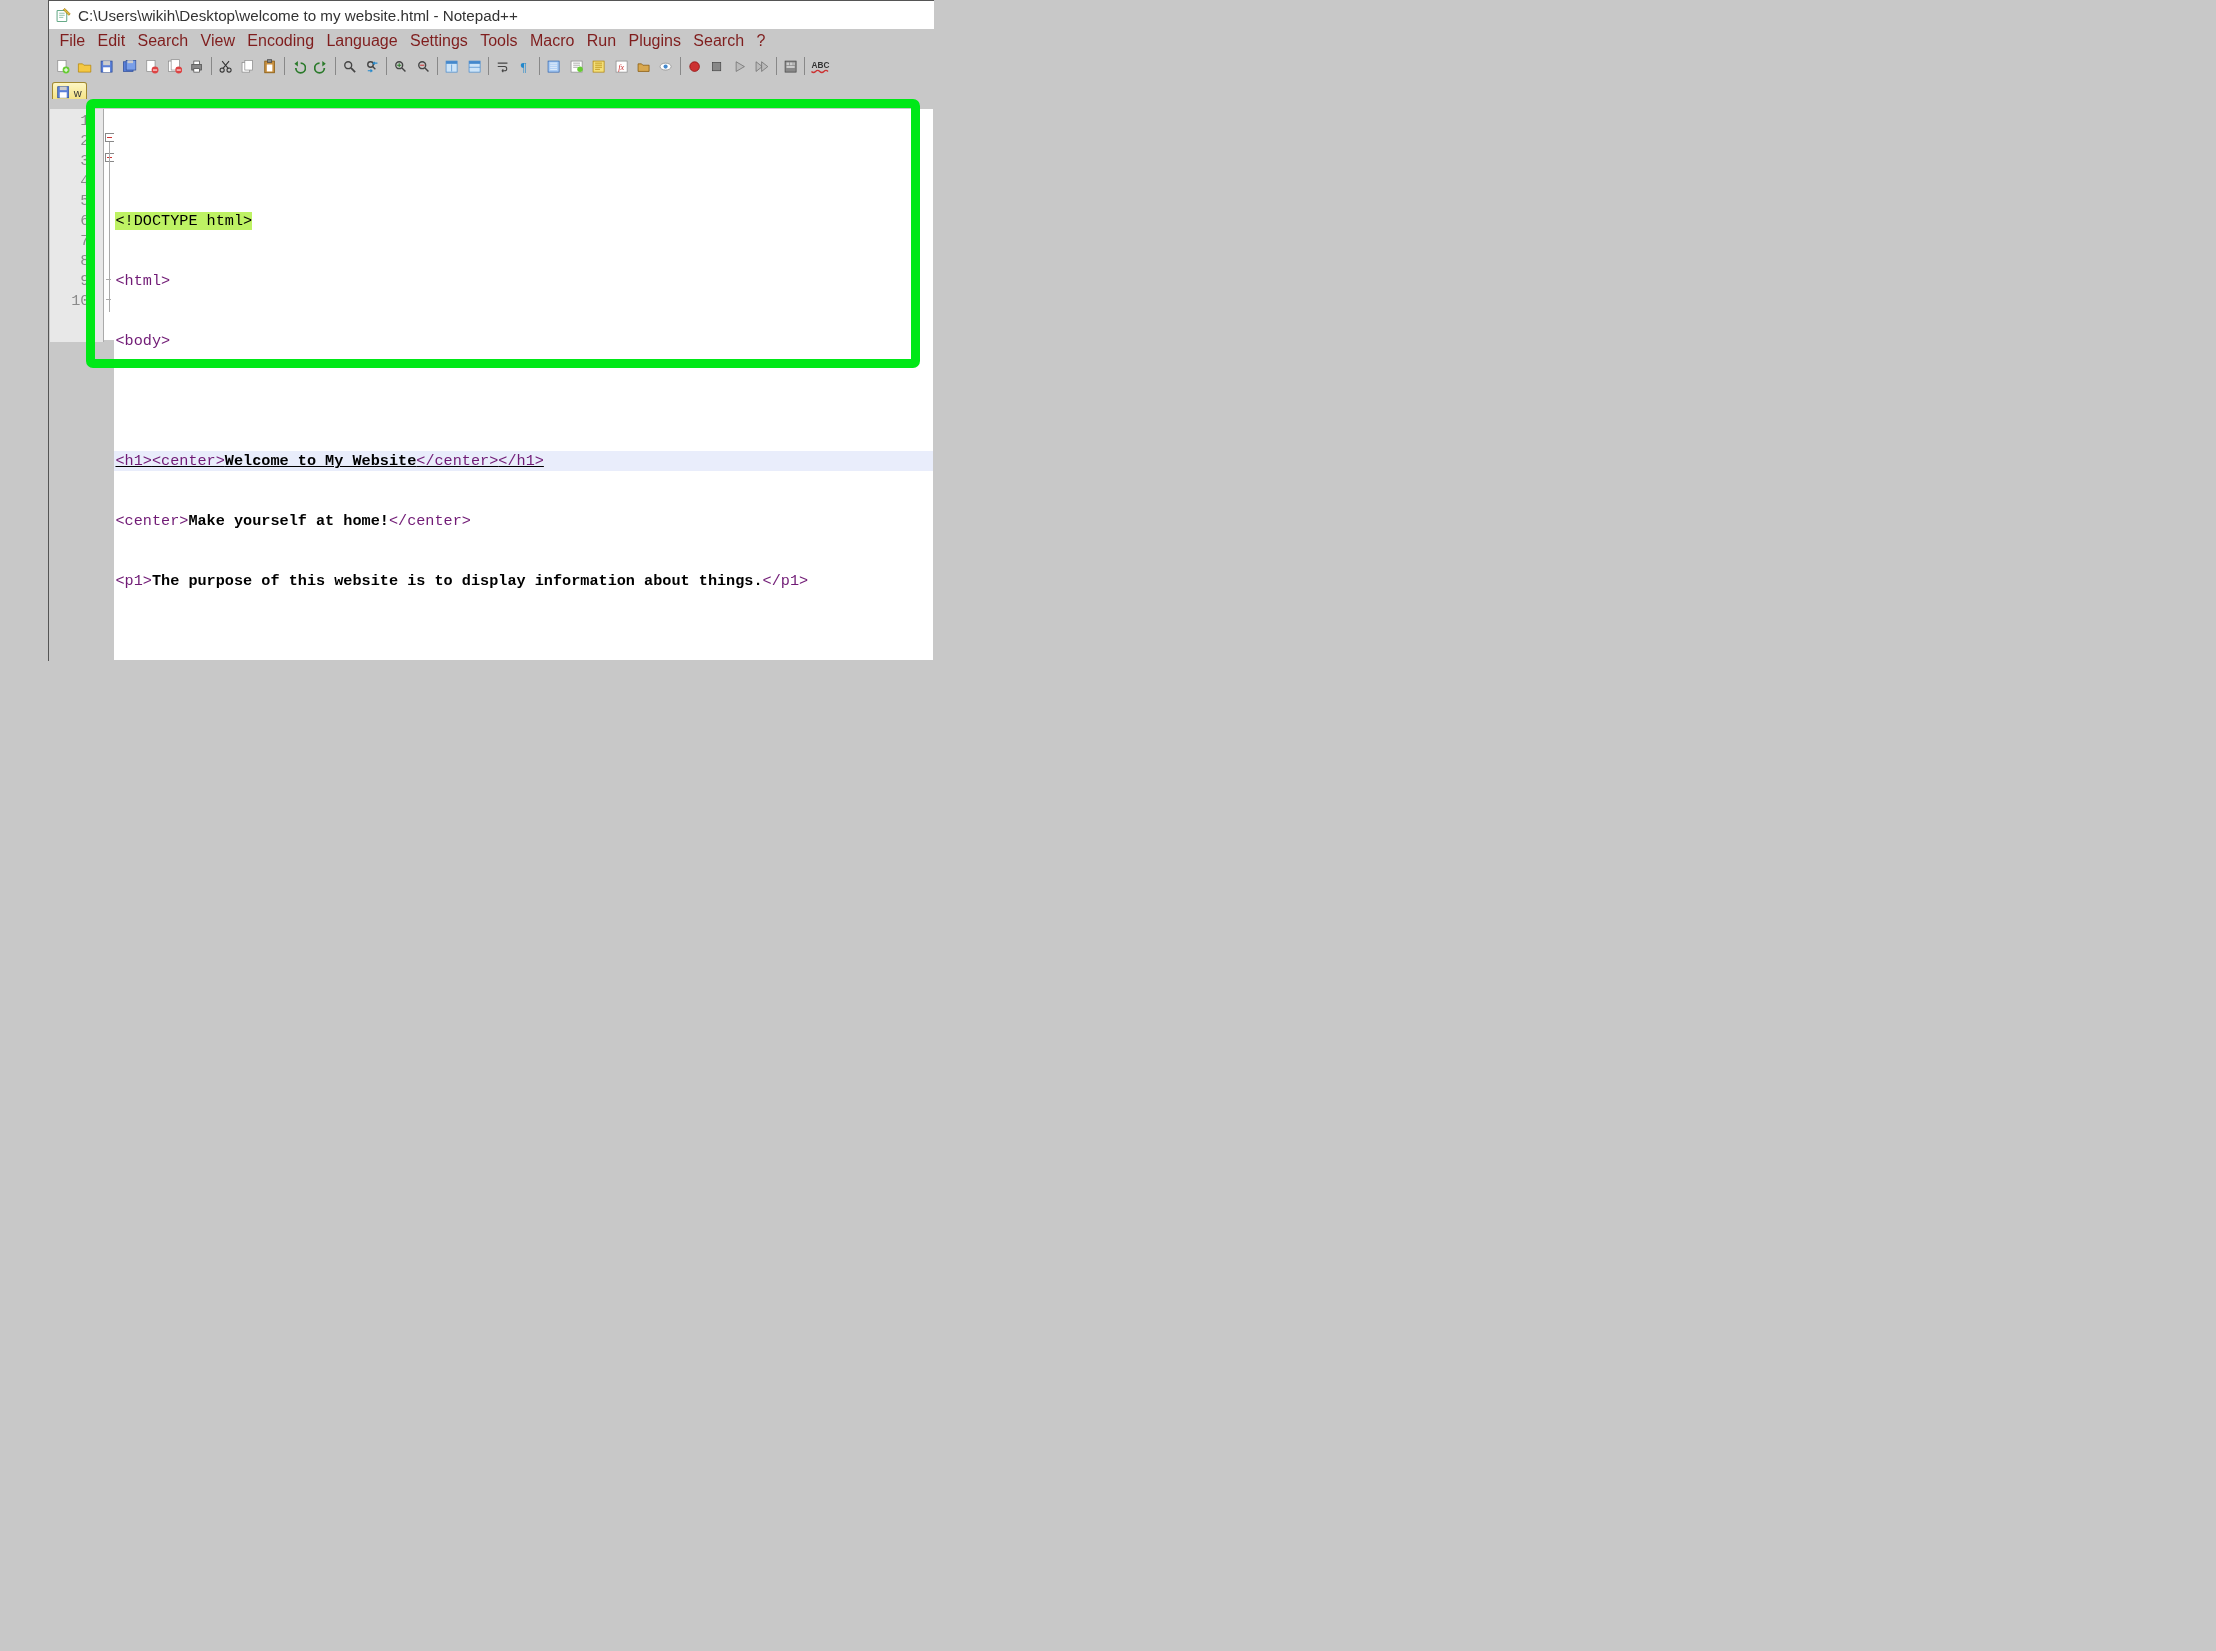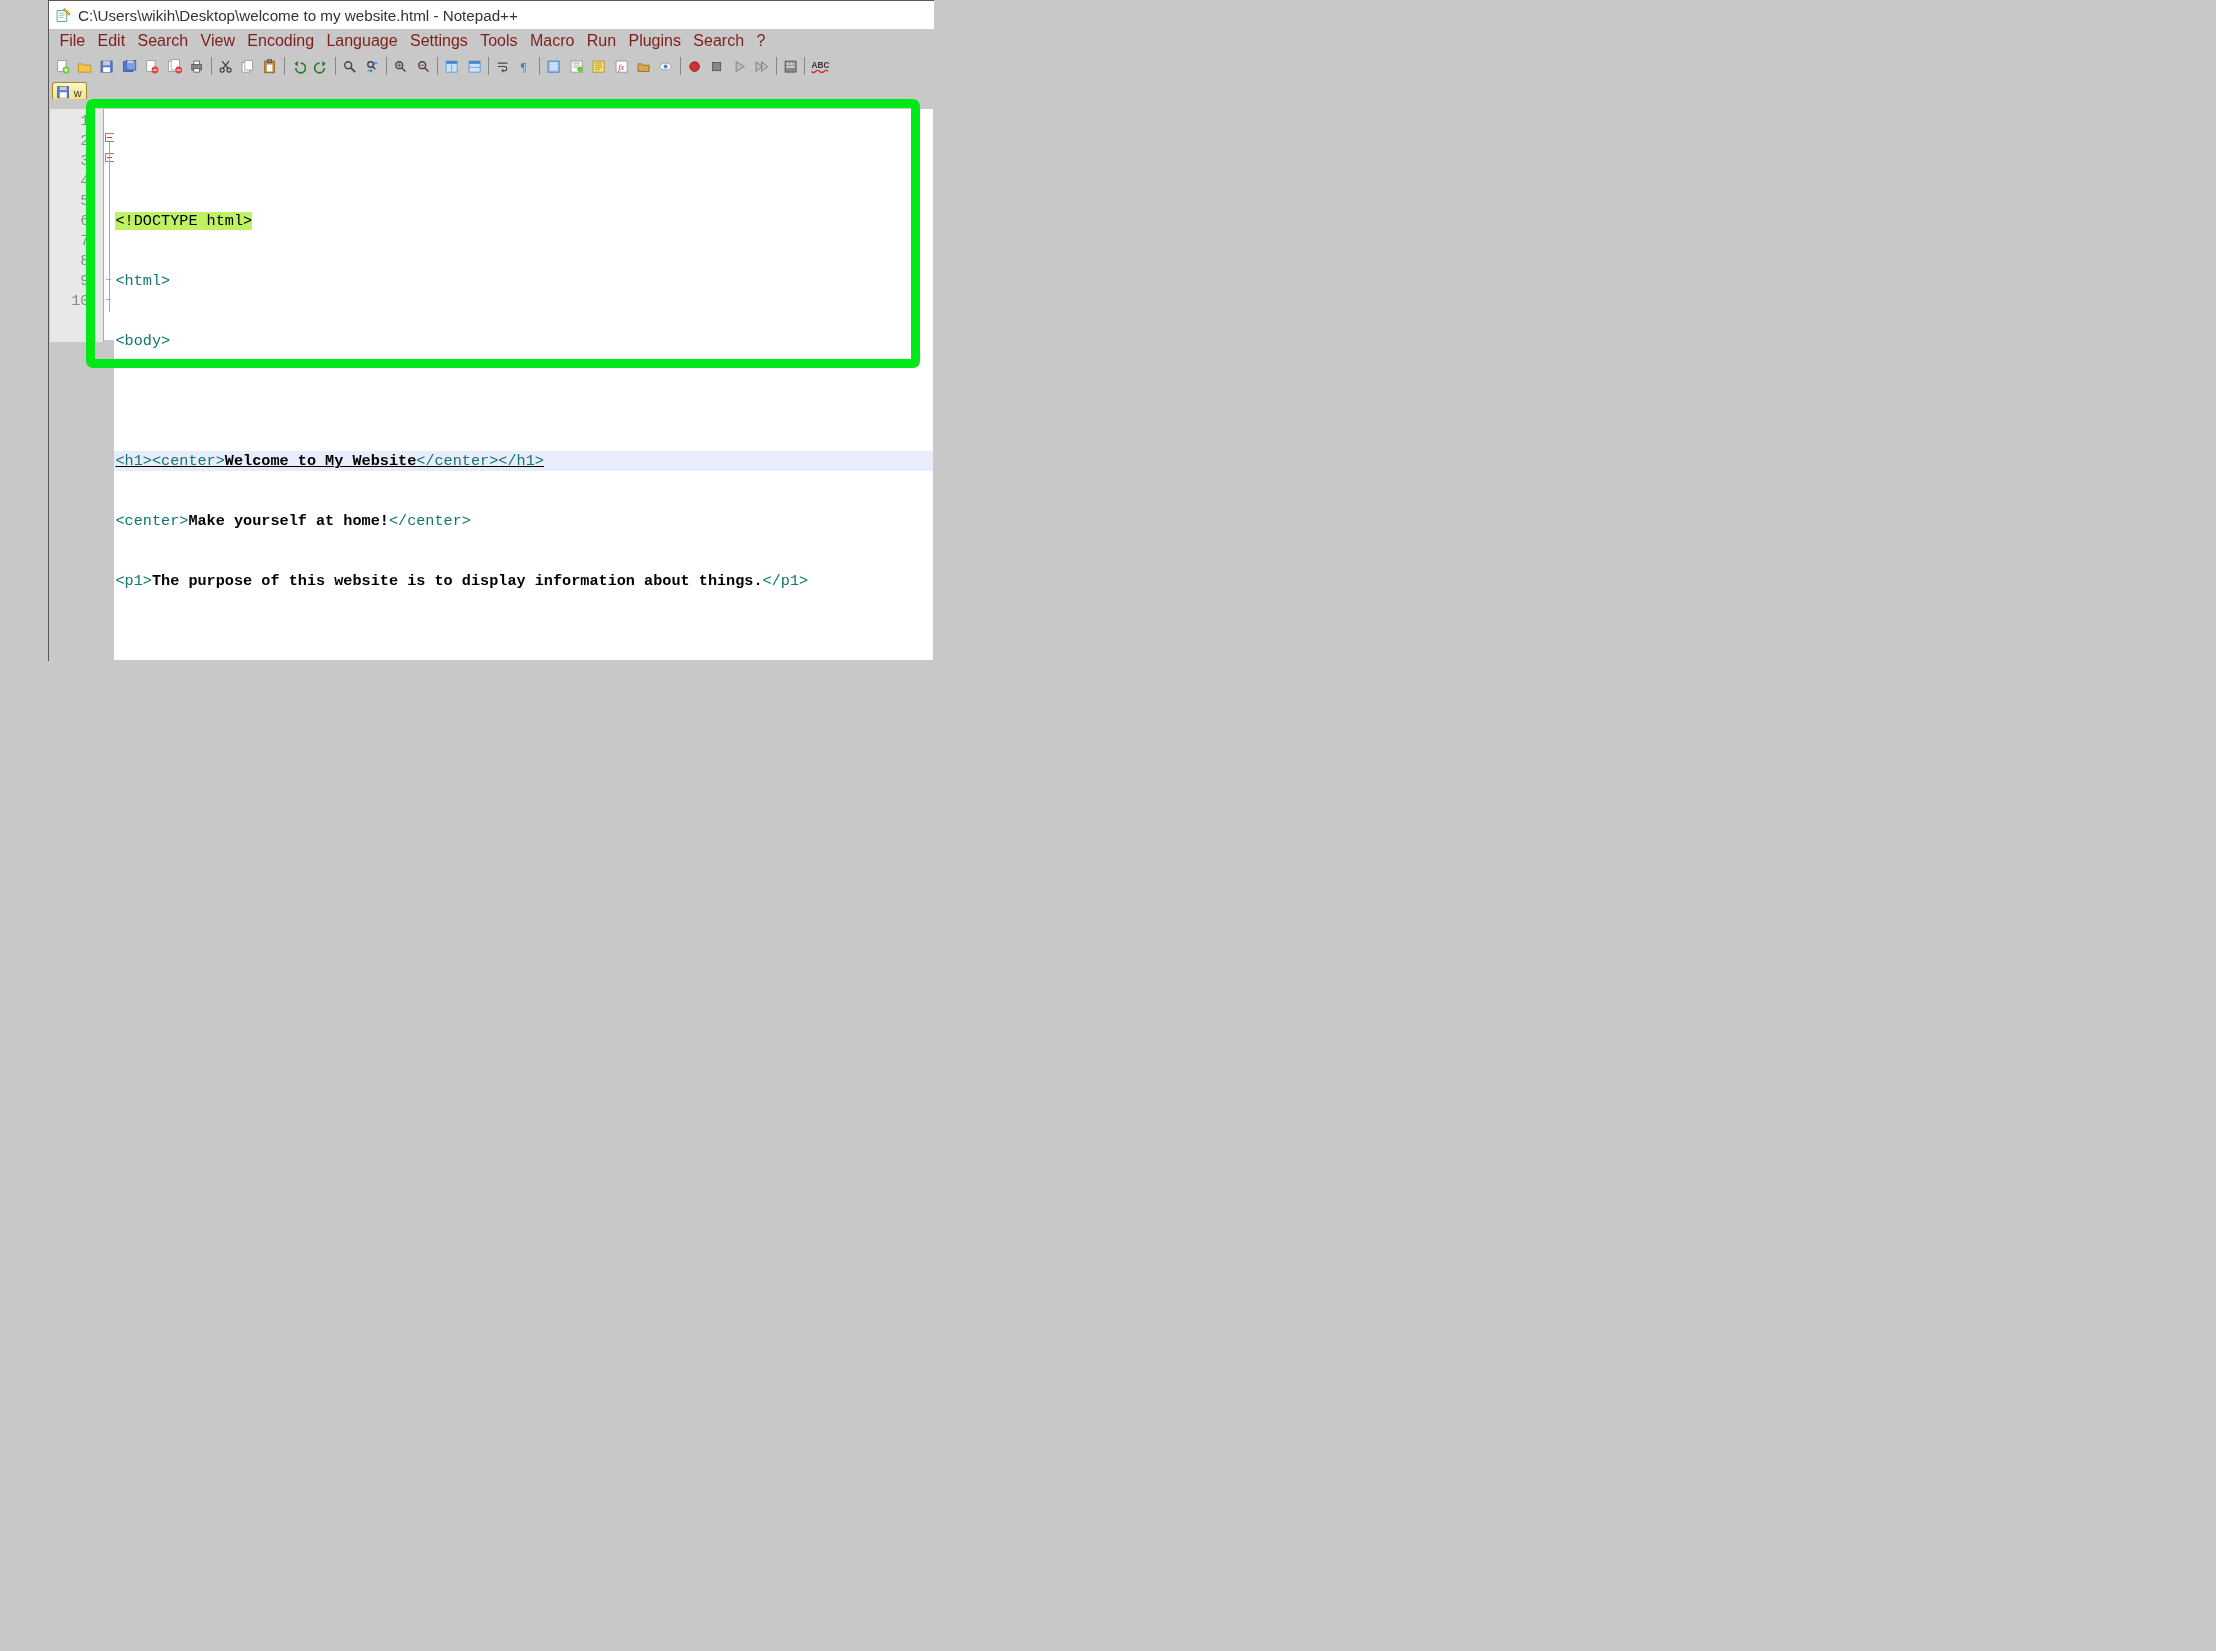--- a/index.html
+++ b/index.html
@@ -30,21 +30,21 @@
   .gutter div{height:20px;line-height:20px;padding-right:14px;}
   .fold-col{width:9.7px;background:#f4f4f4;position:relative;}
   .fold-box{position:absolute;left:0.7px;width:7.6px;height:7.6px;border:0.7px solid #888;background:#fff;}
   .fold-box::before,.fold-box::after{content:"";position:absolute;background:#c33;}
   .fold-box::before{left:1.4px;right:1.4px;top:3.5px;height:0.7px;}
   .fold-box::after{top:1.4px;bottom:1.4px;left:3.5px;width:0.7px;display:none;}
   .fold-line{position:absolute;left:4.2px;width:0.7px;background:#aaa;}
   .code{flex:1;background:#fff;font-family:Consolas,"Courier New",monospace;font-size:15.2px;line-height:20px;white-space:pre;padding-top:2.8px;color:#000;position:relative;}
   .code .line{height:20px;padding-left:1.4px;}
   .line.current{background:#e9edfb;text-decoration:underline;}
-  .tag{color:#0f766e;}
+  .tag{color:#701a75;}
   .doctype{color:#000;background:#bef264;}
   .bold{font-weight:bold;color:#000;}
   .code-bg{position:absolute;left:0;right:0;top:0;height:241px;background:#fff;}
   
 </style>
 </head>
 <body>
 
 <div class="window">
 

